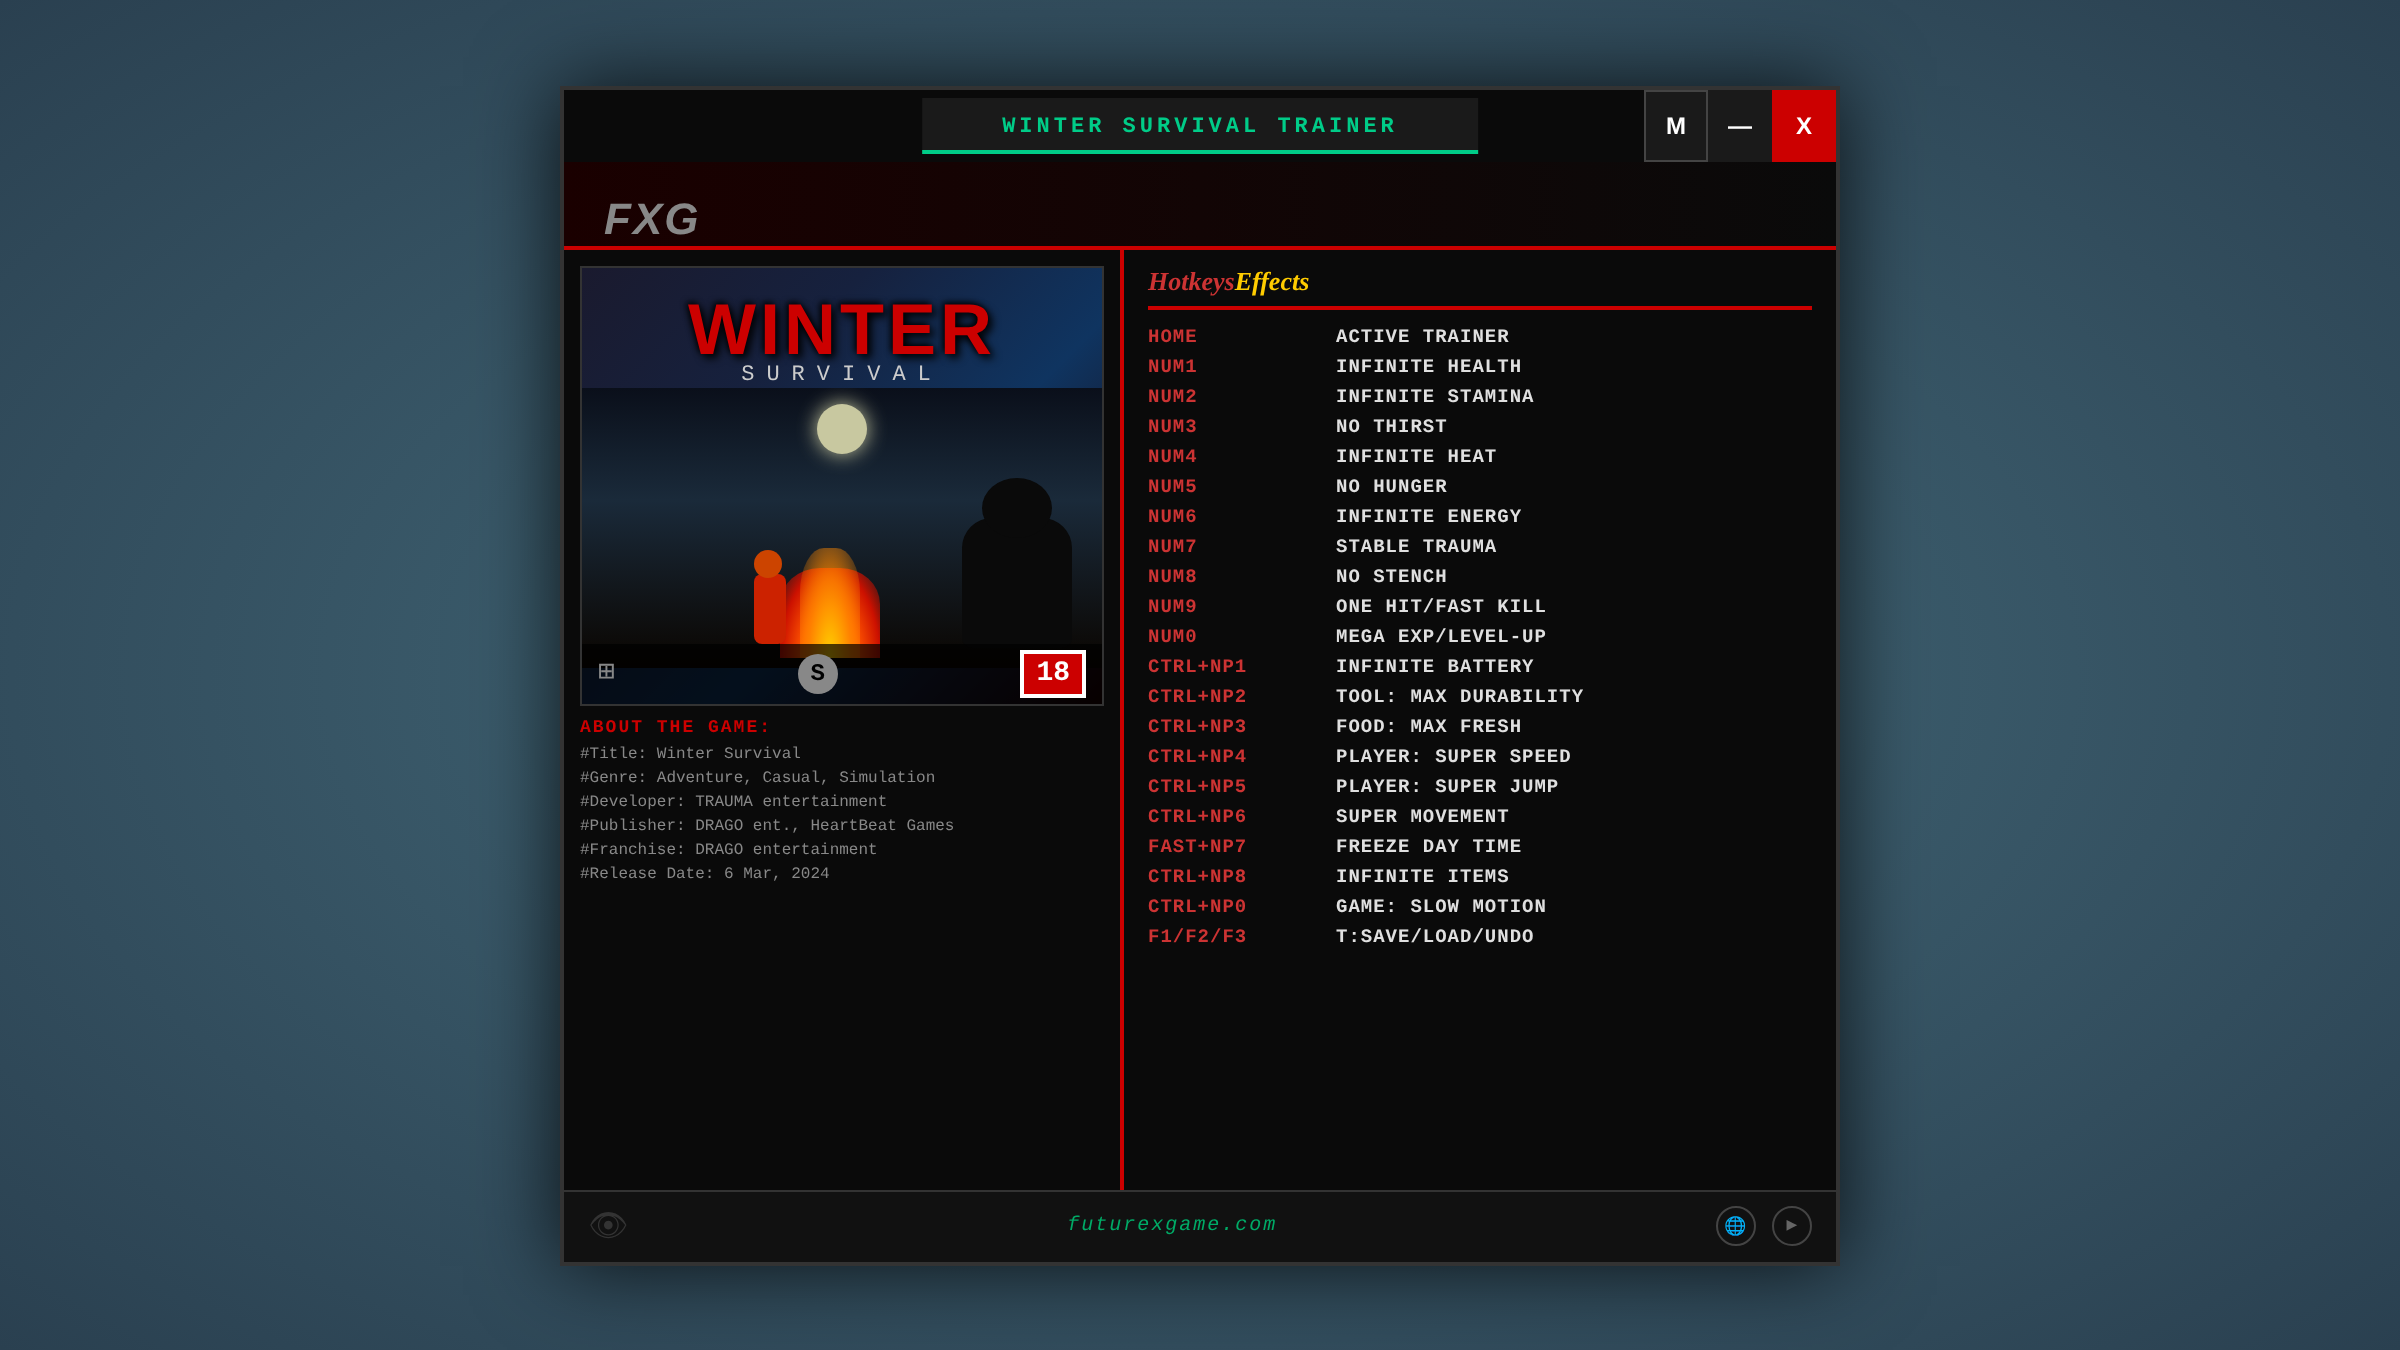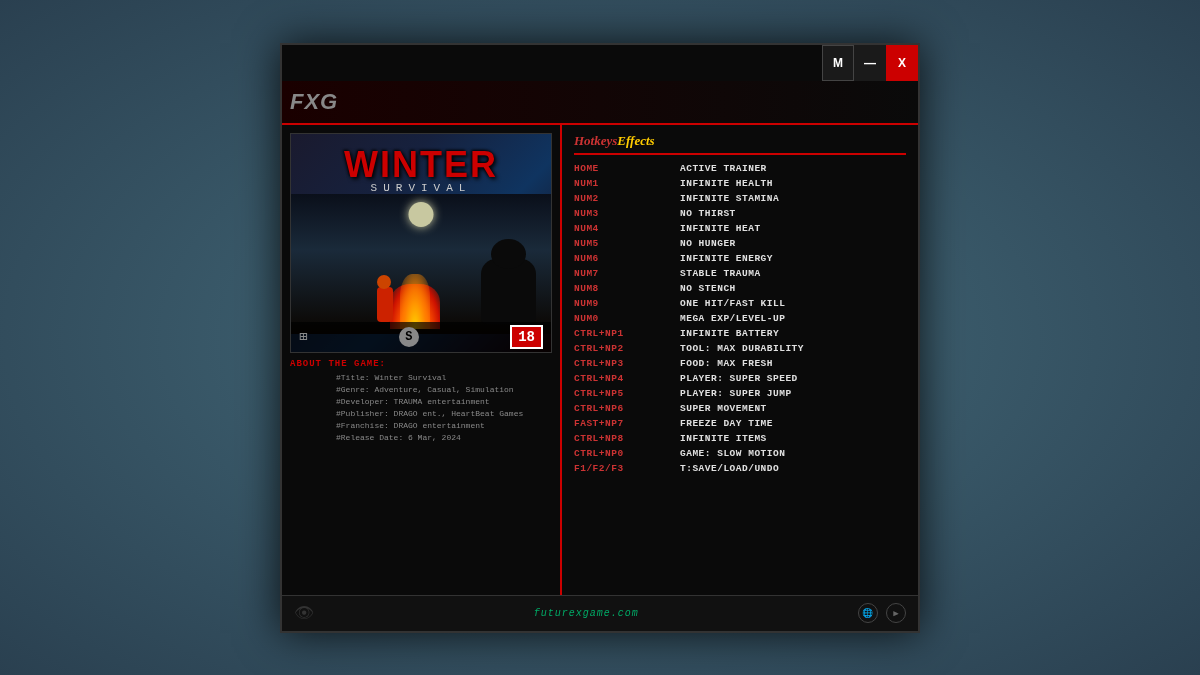--- a/index.html
+++ b/index.html
@@ -85,22 +85,22 @@
     .win-btn-m { color: white; border: 1px solid #444; }
     .win-btn-min { color: white; }
     .win-btn-close { background: #cc0000; color: white; }
 
     
     .logo-bar {
       height: 44px;
       background: linear-gradient(to right, #1a0000, #0a0a0a);
       border-bottom: 2px solid #cc0000;
       display: flex;
-      align-items: center;
-      padding: 0 8px;
+      align-items: flex-end;
+      padding: 0 20px;
     }
 
     .logo-fxg {
       color: #ff2020;
       font-size: 22px;
       font-weight: 900;
       font-style: italic;
       font-family: Arial Black, sans-serif;
       letter-spacing: 1px;
     }
@@ -204,21 +204,20 @@
       font-size: 9px;
       font-weight: bold;
       letter-spacing: 1px;
       margin-bottom: 3px;
     }
 
     .about-info {
       color: #888;
       font-size: 8px;
       line-height: 1.5;
-      margin-left: 46px;
     }
 
     .status-section {
       margin-top: auto;
       padding-top: 8px;
     }
 
     .game-status {
       font-size: 10px;
       color: #888;
@@ -261,21 +260,21 @@
       color: #ffcc00;
       font-size: 13px;
       font-style: italic;
       font-weight: bold;
       font-family: Georgia, serif;
     }
 
     .hotkey-row {
       display: flex;
       padding: 2px 0;
-      gap: 16px;
+      gap: 4px;
     }
 
     .hotkey-key {
       width: 90px;
       min-width: 90px;
       color: #cc3333;
       font-size: 9.5px;
       font-weight: bold;
       letter-spacing: 0.5px;
       font-family: 'Courier New', monospace;
@@ -337,20 +336,23 @@
     .right-panel::-webkit-scrollbar-track { background: #111; }
     .right-panel::-webkit-scrollbar-thumb { background: #cc0000; }
   </style>
 </head>
 <body>
 
 <div class="outer-bg">
   <div class="trainer-window">
 
     <div class="title-bar">
+      <div class="title-bar-center">
+        <span class="title-text">WINTER SURVIVAL TRAINER</span>
+      </div>
       <div class="window-controls">
         <button class="win-btn win-btn-m">M</button>
         <button class="win-btn win-btn-min">—</button>
         <button class="win-btn win-btn-close">X</button>
       </div>
     </div>
 
     <div class="logo-bar">
       <div class="logo-fxg">
         <span>FXG</span>

